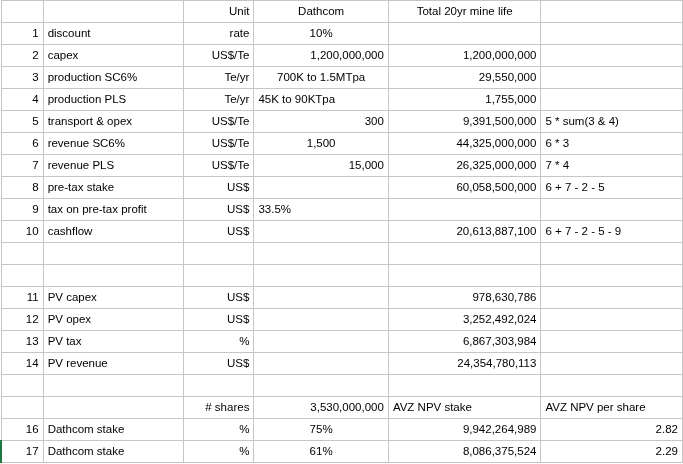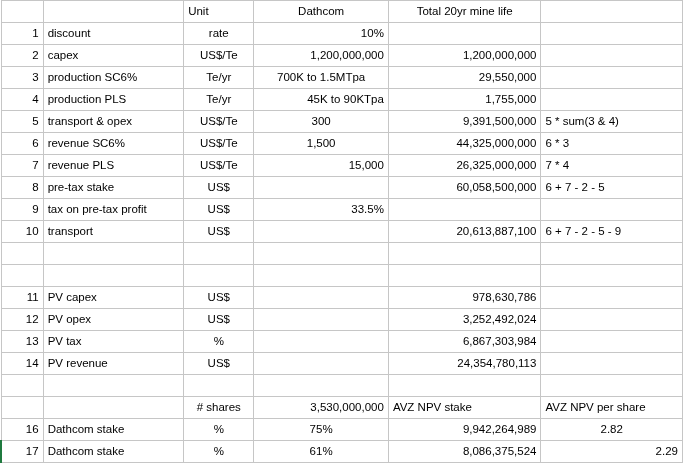--- a/index.html
+++ b/index.html
@@ -35,30 +35,30 @@
   col.c-unit { width: 70px; }
   col.c-amt  { width: 134px; }
   col.c-tot  { width: 152px; }
   col.c-note { width: 141px; }
 
   td.rownum {
     text-align: right;
     padding-right: 6px;
   }
   td.label  { text-align: left; }
-  td.unit   { text-align: center; }
+  td.unit   { text-align: right; }
   td.amount { text-align: right; }
   td.total  { text-align: right; }
   td.note   { text-align: left; }
   td.center { text-align: center; }
 
   tr.header td { text-align: center; }
   tr.header td.rownum { text-align: right; }
   tr.header td.label { text-align: left; }
-  tr.header td.unit { text-align: left; }
+  tr.header td.unit { text-align: right; }
 </style>
 </head>
 <body>
 
 <table class="sheet">
   <colgroup>
     <col class="c-num">
     <col class="c-lab">
     <col class="c-unit">
     <col class="c-amt">
@@ -71,21 +71,21 @@
       <td class="label"></td>
       <td class="unit">Unit</td>
       <td class="center">Dathcom</td>
       <td class="center">Total 20yr mine life</td>
       <td class="note"></td>
     </tr>
   <tr>
         <td class="rownum">1</td>
         <td class="label">discount</td>
         <td class="unit">rate</td>
-        <td class="amount" style="text-align: right;">10%</td>
+        <td class="amount" style="text-align: center;">10%</td>
         <td class="total"></td>
         <td class="note"></td>
       </tr>
       <tr>
         <td class="rownum">2</td>
         <td class="label">capex</td>
         <td class="unit">US$/Te</td>
         <td class="amount" style="text-align: right;">1,200,000,000</td>
         <td class="total">1,200,000,000</td>
         <td class="note"></td>
@@ -95,29 +95,29 @@
         <td class="label">production SC6%</td>
         <td class="unit">Te/yr</td>
         <td class="amount" style="text-align: center;">700K to 1.5MTpa</td>
         <td class="total">29,550,000</td>
         <td class="note"></td>
       </tr>
       <tr>
         <td class="rownum">4</td>
         <td class="label">production PLS</td>
         <td class="unit">Te/yr</td>
-        <td class="amount" style="text-align: right;">45K to 90KTpa</td>
+        <td class="amount" style="text-align: left;">45K to 90KTpa</td>
         <td class="total">1,755,000</td>
         <td class="note"></td>
       </tr>
       <tr>
         <td class="rownum">5</td>
         <td class="label">transport &amp; opex</td>
         <td class="unit">US$/Te</td>
-        <td class="amount" style="text-align: center;">300</td>
+        <td class="amount" style="text-align: right;">300</td>
         <td class="total">9,391,500,000</td>
         <td class="note">5 * sum(3 &amp; 4)</td>
       </tr>
       <tr>
         <td class="rownum">6</td>
         <td class="label">revenue SC6%</td>
         <td class="unit">US$/Te</td>
         <td class="amount" style="text-align: center;">1,500</td>
         <td class="total">44,325,000,000</td>
         <td class="note">6 * 3</td>
@@ -135,27 +135,27 @@
         <td class="label">pre-tax stake</td>
         <td class="unit">US$</td>
         <td class="amount" style="text-align: right;"></td>
         <td class="total">60,058,500,000</td>
         <td class="note">6 + 7 - 2 - 5</td>
       </tr>
       <tr>
         <td class="rownum">9</td>
         <td class="label">tax on pre-tax profit</td>
         <td class="unit">US$</td>
-        <td class="amount" style="text-align: right;">33.5%</td>
+        <td class="amount" style="text-align: left;">33.5%</td>
         <td class="total"></td>
         <td class="note"></td>
       </tr>
       <tr>
         <td class="rownum">10</td>
-        <td class="label">transport</td>
+        <td class="label">cashflow</td>
         <td class="unit">US$</td>
         <td class="amount" style="text-align: right;"></td>
         <td class="total">20,613,887,100</td>
         <td class="note">6 + 7 - 2 - 5 - 9</td>
       </tr>
       <tr>
         <td class="rownum"></td>
         <td class="label"></td>
         <td class="unit"></td>
         <td class="amount" style="text-align: right;"></td>
@@ -217,21 +217,21 @@
         <td class="amount" style="text-align: right;">3,530,000,000</td>
         <td class="total" style="text-align: left;">AVZ NPV stake</td>
         <td class="note">AVZ NPV per share</td>
       </tr>
       <tr>
         <td class="rownum">16</td>
         <td class="label">Dathcom stake</td>
         <td class="unit">%</td>
         <td class="amount" style="text-align: center;">75%</td>
         <td class="total">9,942,264,989</td>
-        <td class="note" style="text-align: center;">2.82</td>
+        <td class="note" style="text-align: right;">2.82</td>
       </tr>
       <tr>
         <td class="rownum" style="border-left: 2px solid rgb(31, 122, 63);">17</td>
         <td class="label">Dathcom stake</td>
         <td class="unit">%</td>
         <td class="amount" style="text-align: center;">61%</td>
         <td class="total">8,086,375,524</td>
         <td class="note" style="text-align: right;">2.29</td>
       </tr>
     </tbody>

